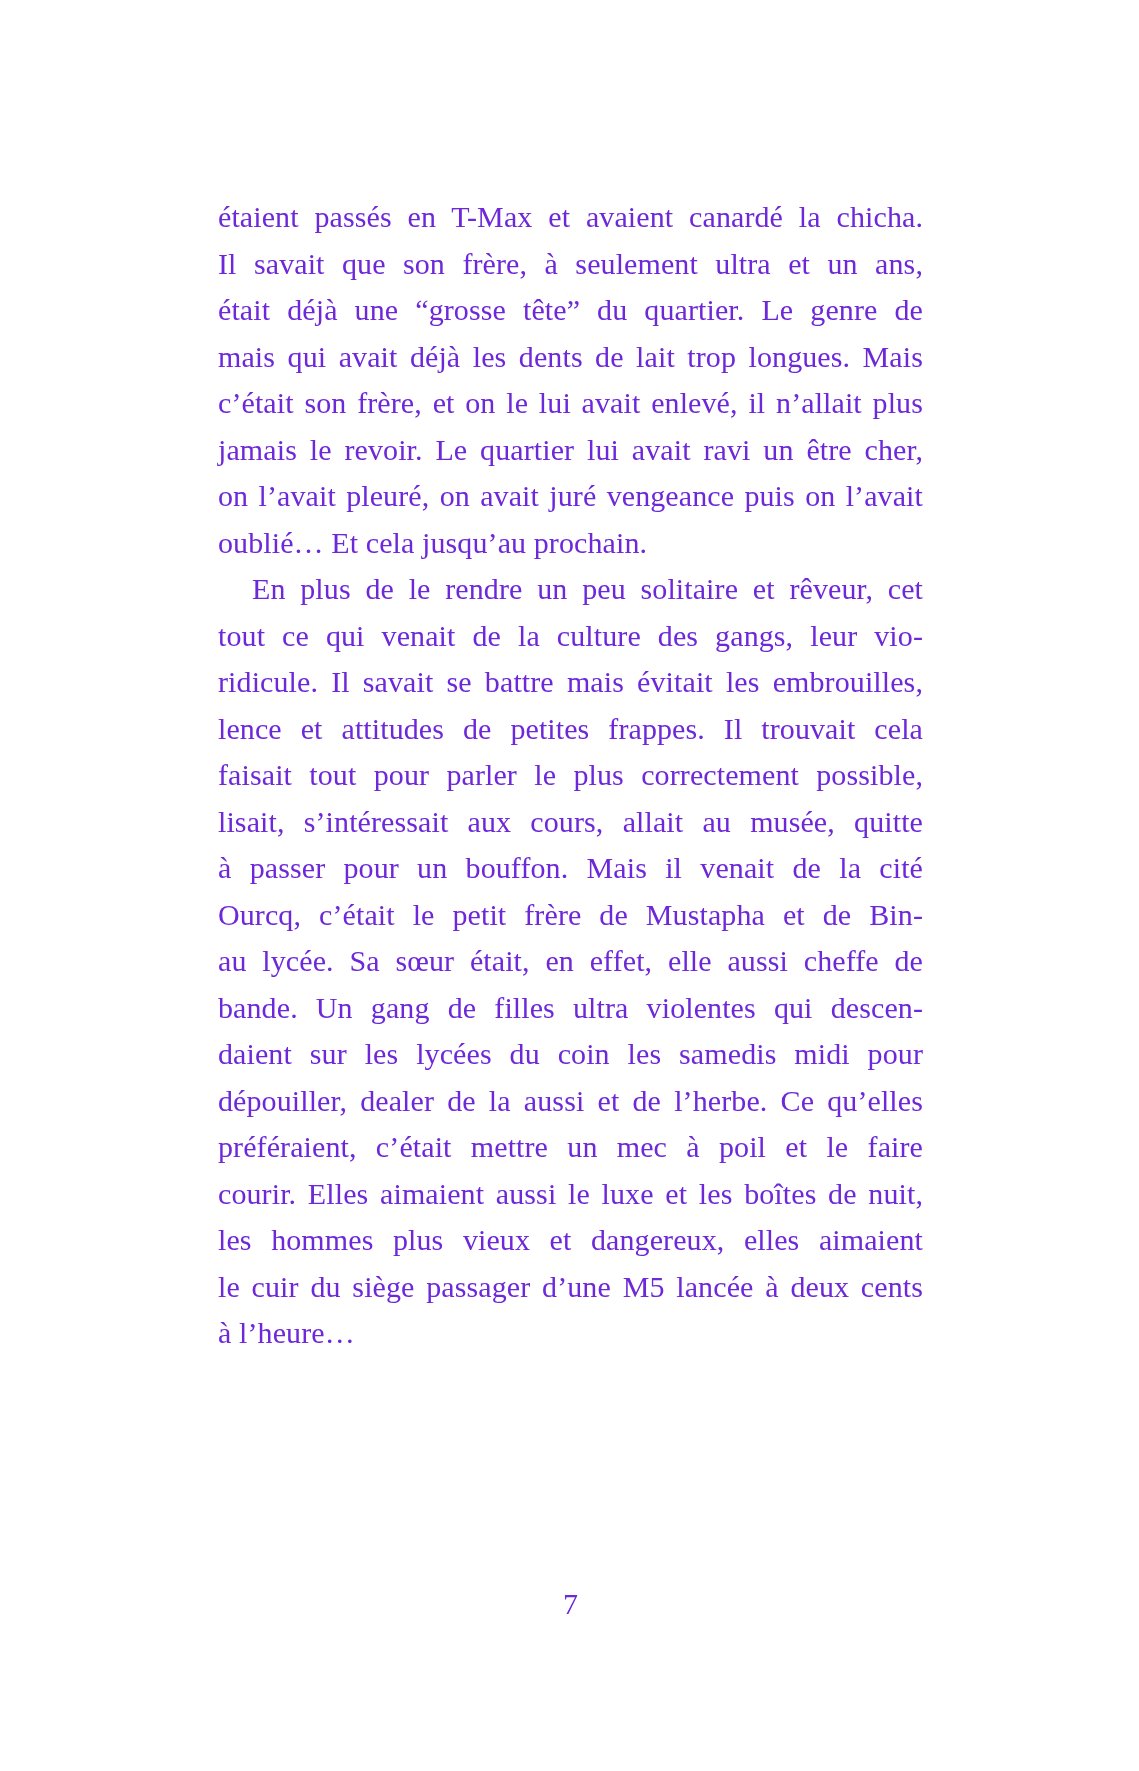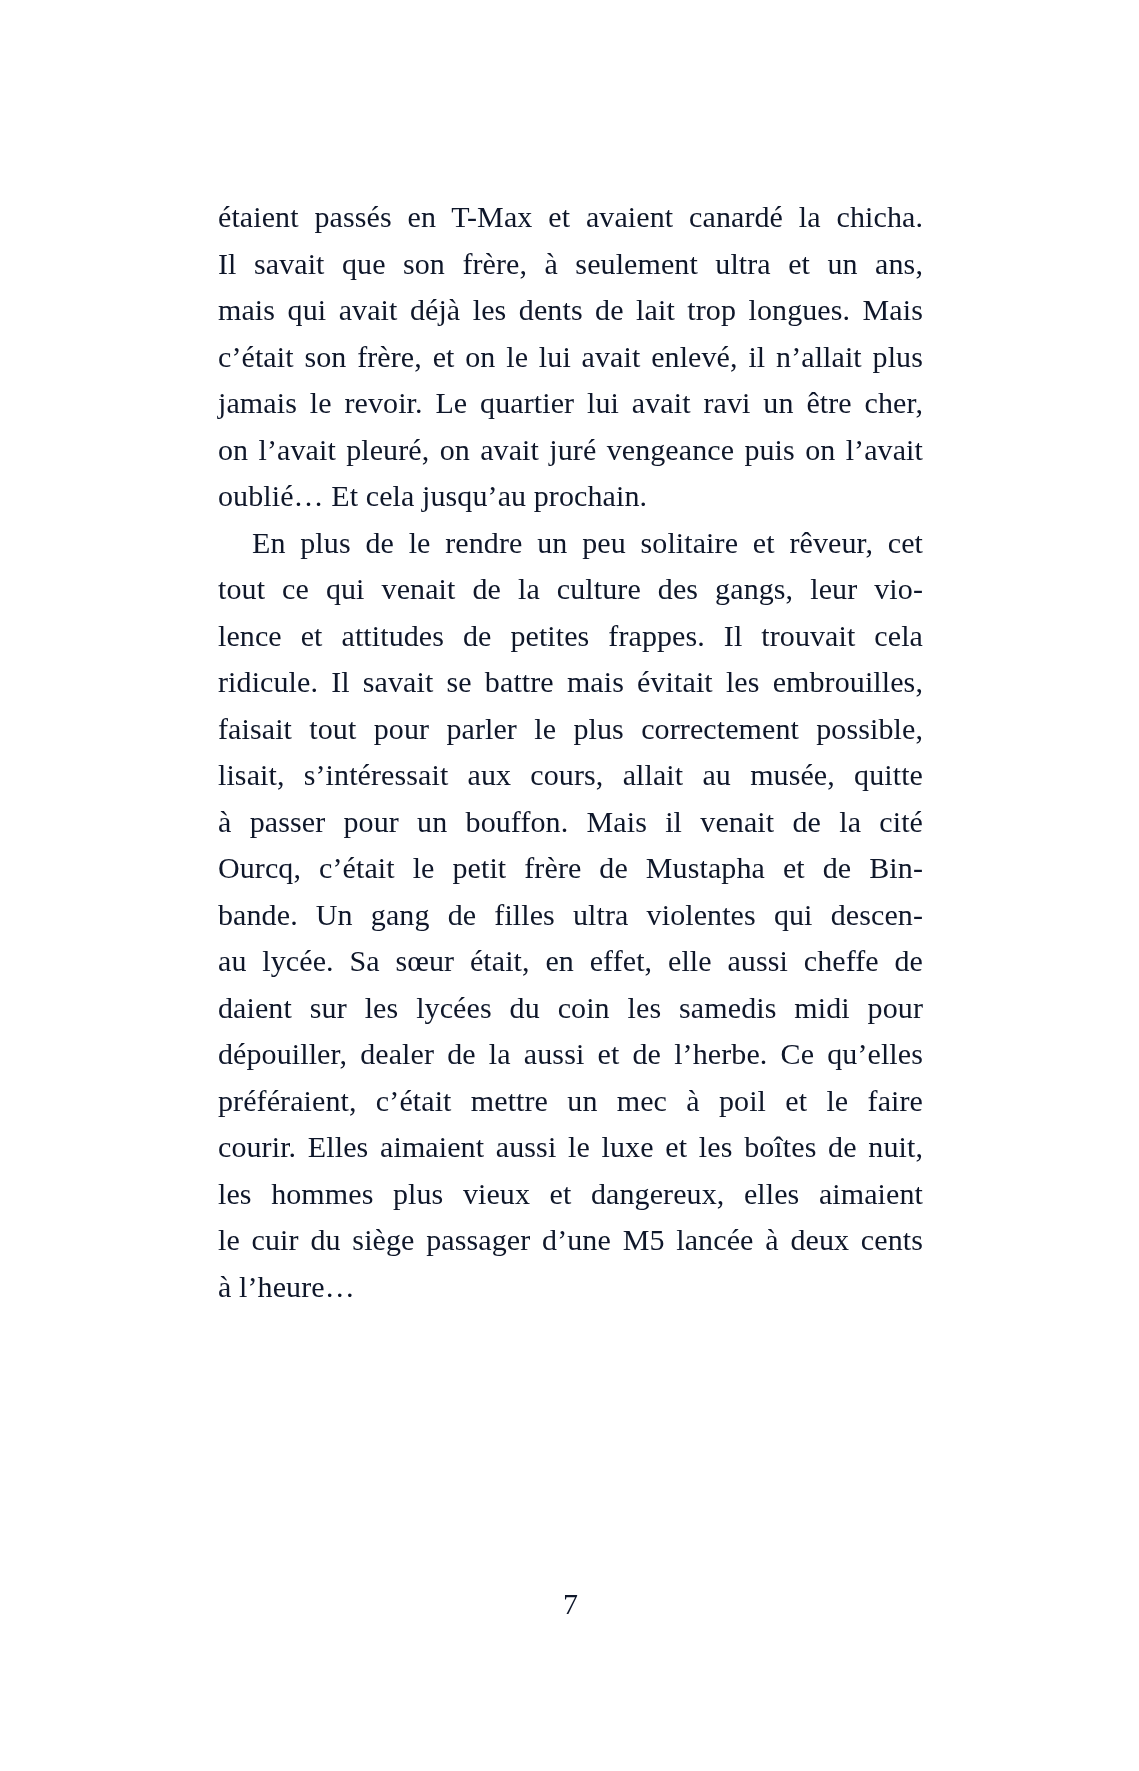--- a/index.html
+++ b/index.html
@@ -7,21 +7,21 @@
     padding: 0;
     background: #ffffff;
   }
   .page {
     position: relative;
     width: 1139px;
     height: 1771px;
     background: #ffffff;
     overflow: hidden;
     font-family: "Liberation Serif", "DejaVu Serif", serif;
-    color: #0f172a;
+    color: #6d28d9;
   }
   .text-block {
     position: absolute;
     left: 218px;
     top: 194px;
     width: 705px;
     font-size: 30px;
     line-height: 46.5px;
     letter-spacing: 0.1px;
   }
@@ -51,37 +51,38 @@
   }
 </style>
 </head>
 <body>
 
 <div class="page">
   <div class="text-block">
       <div class="paragraph">
         <div class="line">étaient passés en T-Max et avaient canardé la chicha.</div>
         <div class="line">Il savait que son frère, à seulement ultra et un ans,</div>
+        <div class="line">était déjà une “grosse tête” du quartier. Le genre de</div>
         <div class="line">mais qui avait déjà les dents de lait trop longues. Mais</div>
         <div class="line">c’était son frère, et on le lui avait enlevé, il n’allait plus</div>
         <div class="line">jamais le revoir. Le quartier lui avait ravi un être cher,</div>
         <div class="line">on l’avait pleuré, on avait juré vengeance puis on l’avait</div>
         <div class="line last">oublié… Et cela jusqu’au prochain.</div>
       </div>
       <div class="paragraph">
         <div class="line indent">En plus de le rendre un peu solitaire et rêveur, cet</div>
         <div class="line">tout ce qui venait de la culture des gangs, leur vio-</div>
+        <div class="line">ridicule. Il savait se battre mais évitait les embrouilles,</div>
         <div class="line">lence et attitudes de petites frappes. Il trouvait cela</div>
-        <div class="line">ridicule. Il savait se battre mais évitait les embrouilles,</div>
         <div class="line">faisait tout pour parler le plus correctement possible,</div>
         <div class="line">lisait, s’intéressait aux cours, allait au musée, quitte</div>
         <div class="line">à passer pour un bouffon. Mais il venait de la cité</div>
         <div class="line">Ourcq, c’était le petit frère de Mustapha et de Bin-</div>
+        <div class="line">au lycée. Sa sœur était, en effet, elle aussi cheffe de</div>
         <div class="line">bande. Un gang de filles ultra violentes qui descen-</div>
-        <div class="line">au lycée. Sa sœur était, en effet, elle aussi cheffe de</div>
         <div class="line">daient sur les lycées du coin les samedis midi pour</div>
         <div class="line">dépouiller, dealer de la aussi et de l’herbe. Ce qu’elles</div>
         <div class="line">préféraient, c’était mettre un mec à poil et le faire</div>
         <div class="line">courir. Elles aimaient aussi le luxe et les boîtes de nuit,</div>
         <div class="line">les hommes plus vieux et dangereux, elles aimaient</div>
         <div class="line">le cuir du siège passager d’une M5 lancée à deux cents</div>
         <div class="line last">à l’heure…</div>
       </div>
     </div>
   <div class="folio">7</div>

